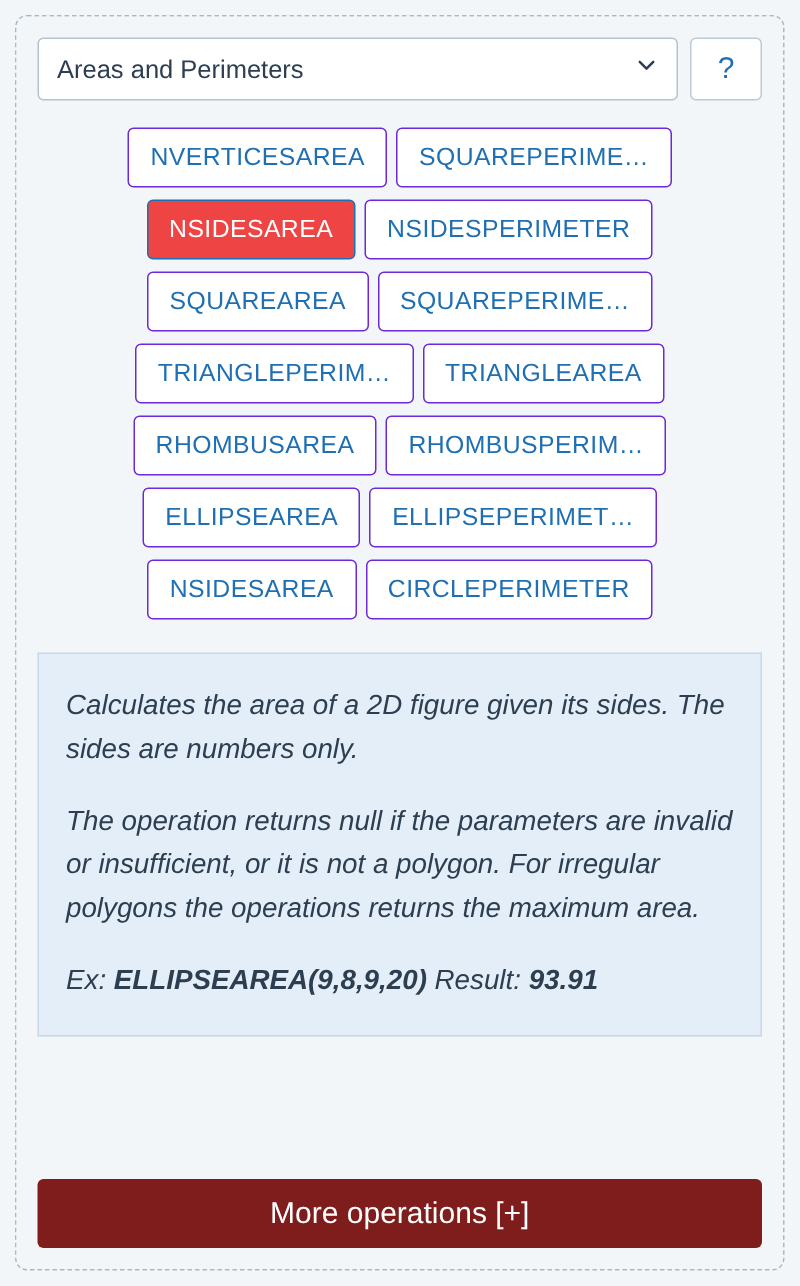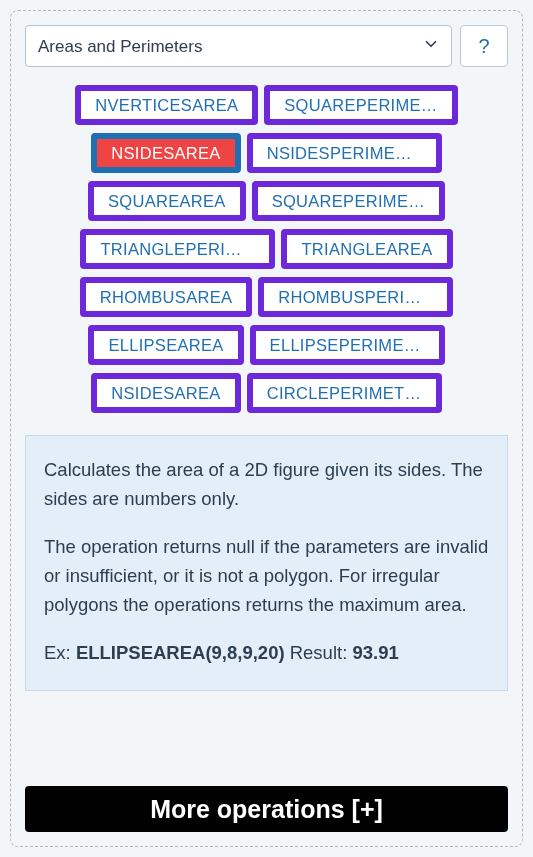--- a/index.html
+++ b/index.html
@@ -65,21 +65,21 @@
     display: flex;
     flex-wrap: wrap;
     justify-content: center;
     gap: 8px 6px;
     padding: 0 30px;
   }
   .op-btn {
     height: 40px;
     padding: 0 14px;
     background: #ffffff;
-    border: 6px solid #6d28d9;
+    border: 1px solid #6d28d9;
     border-radius: 4px;
     color: #1f6fb2;
     font-size: 16.5px;
     font-weight: 500;
     letter-spacing: 0.3px;
     cursor: pointer;
     white-space: nowrap;
     overflow: hidden;
     text-overflow: ellipsis;
     max-width: 195px;
@@ -93,44 +93,44 @@
     margin-top: 22px;
     background: #e4eef8;
     border: 1px solid #c9d8e7;
     padding: 20px 18px 22px;
     color: #2c3e50;
     font-size: 18.5px;
     line-height: 1.55;
   }
   .desc-box p {
     margin-bottom: 20px;
+    font-style: italic;
   }
   .desc-box p:last-child {
     margin-bottom: 0;
   }
   .ex-label, .ex-call, .ex-result-label, .ex-result-value {
     display: inline;
   }
   .ex-call, .ex-result-value {
     font-weight: 700;
   }
   .spacer {
     flex: 1;
   }
   .more-btn {
     width: 100%;
     height: 46px;
-    background: #000000;
+    background: #7f1d1d;
     border: none;
     border-radius: 4px;
     color: #ffffff;
-    font-size: 25px;
+    font-size: 20px;
     cursor: pointer;
     margin-top: 14px;
-    font-weight: bold;
   }
 </style>
 </head>
 <body>
 
 <div class="panel">
 
   <div class="top-row">
     <div class="select-wrap">
       <select class="category-select">

